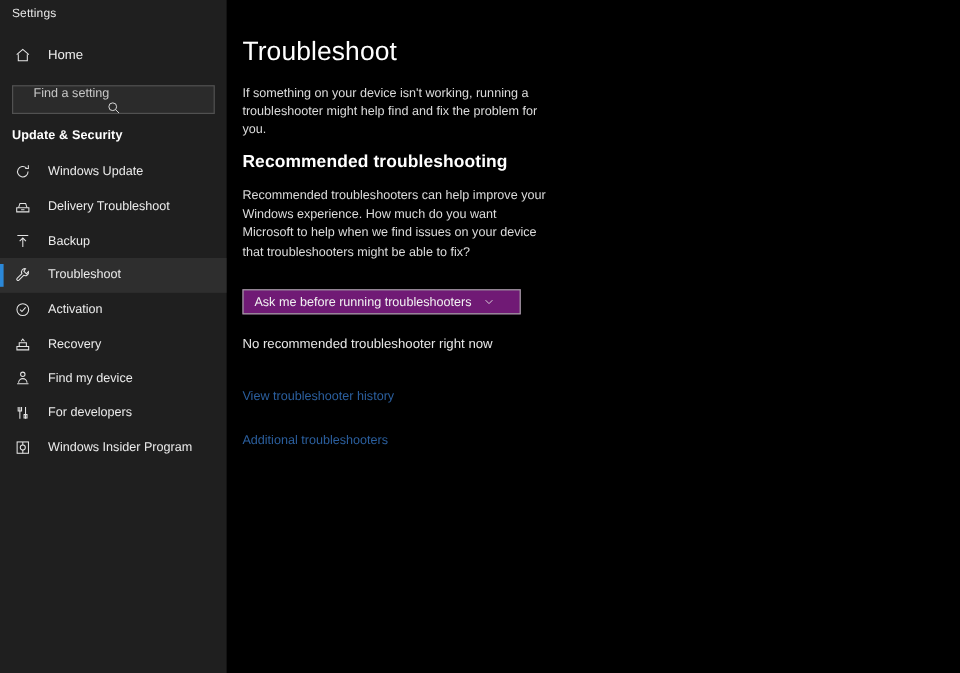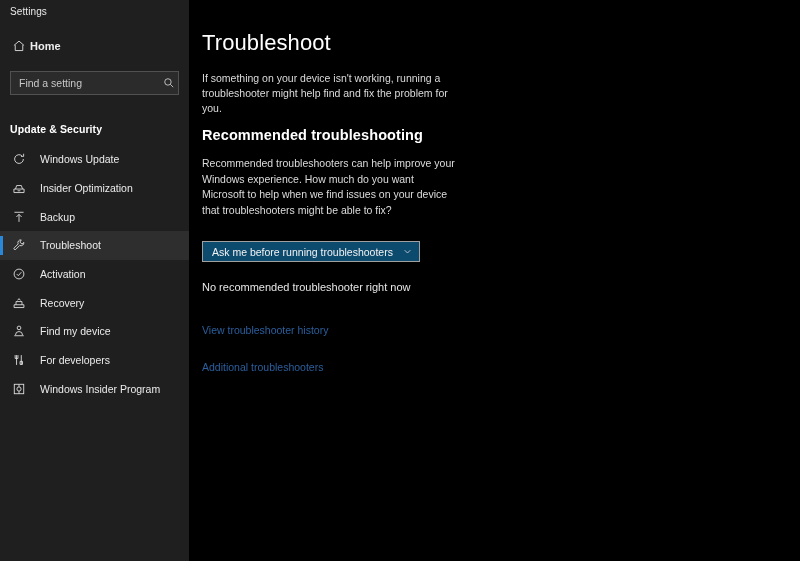--- a/index.html
+++ b/index.html
@@ -52,31 +52,32 @@
   .nav-home .ico {
     width: 18px;
     display: flex;
     align-items: center;
     justify-content: flex-start;
     color: #e6e6e6;
   }
   .nav-home .lbl {
     font-size: 11px;
     color: #ededed;
-    font-weight: bold;
+    margin-left: 10px;
   }
 
   .searchwrap {
     margin: 12px 10px 0 10px;
     height: 24px;
     background: #2b2b2b;
     border: 1px solid #515151;
     display: flex;
     align-items: center;
     box-sizing: border-box;
+    flex-direction: column;
   }
   .searchwrap input {
     flex: 1;
     background: transparent;
     border: none;
     outline: none;
     color: #dedede;
     font-size: 10.5px;
     font-family: "Liberation Sans", sans-serif;
     padding: 0 6px 0 8px;
@@ -87,21 +88,21 @@
   }
   .search-ico {
     width: 22px;
     display: flex;
     align-items: center;
     justify-content: center;
     color: #d8d8d8;
   }
 
   .group-head {
-    margin: 28px 0 0 10px;
+    margin: 12px 0 0 10px;
     font-size: 10.5px;
     font-weight: bold;
     color: #ffffff;
     letter-spacing: 0.1px;
   }
 
   .navlist {
     margin-top: 10px;
   }
   .navitem {
@@ -176,23 +177,23 @@
     color: #dcdcdc;
     max-width: 255px;
   }
 
   .dropdown {
     margin-top: 12px;
     display: inline-flex;
     align-items: center;
     height: 21px;
     min-width: 165px;
-    background: #0c4a6e;
+    background: #701a75;
     border: 1px solid #a0a0a0;
-    padding: 0 7px 0 9px;
+    padding: 0 21px 0 9px;
     box-sizing: border-box;
     cursor: default;
   }
   .dropdown .dd-text {
     font-size: 10.5px;
     color: #f2f2f2;
     white-space: nowrap;
   }
   .dropdown .dd-chev {
     margin-left: 10px;
@@ -271,21 +272,21 @@
       </div>
 
       <div class="navitem">
         <span class="ico">
           <svg width="14" height="14" viewBox="0 0 16 16" fill="none" stroke="currentColor" stroke-width="1">
             <path d="M2.2 9.2 L13.8 9.2 L13.8 13.2 L2.2 13.2 Z"></path>
             <path d="M4.0 9.2 L5.3 5.2 L10.7 5.2 L12.0 9.2"></path>
             <line x1="6.4" y1="11.2" x2="9.6" y2="11.2"></line>
           </svg>
         </span>
-        <span class="lbl">Insider Optimization</span>
+        <span class="lbl">Delivery Troubleshoot</span>
       </div>
 
 
       <div class="navitem">
         <span class="ico">
           <svg width="14" height="14" viewBox="0 0 16 16" fill="none" stroke="currentColor" stroke-width="1">
             <line x1="2.8" y1="2.6" x2="13.2" y2="2.6"></line>
             <line x1="8" y1="5.0" x2="8" y2="13.6"></line>
             <path d="M5.0 8.0 L8 5.0 L11.0 8.0"></path>
           </svg>

